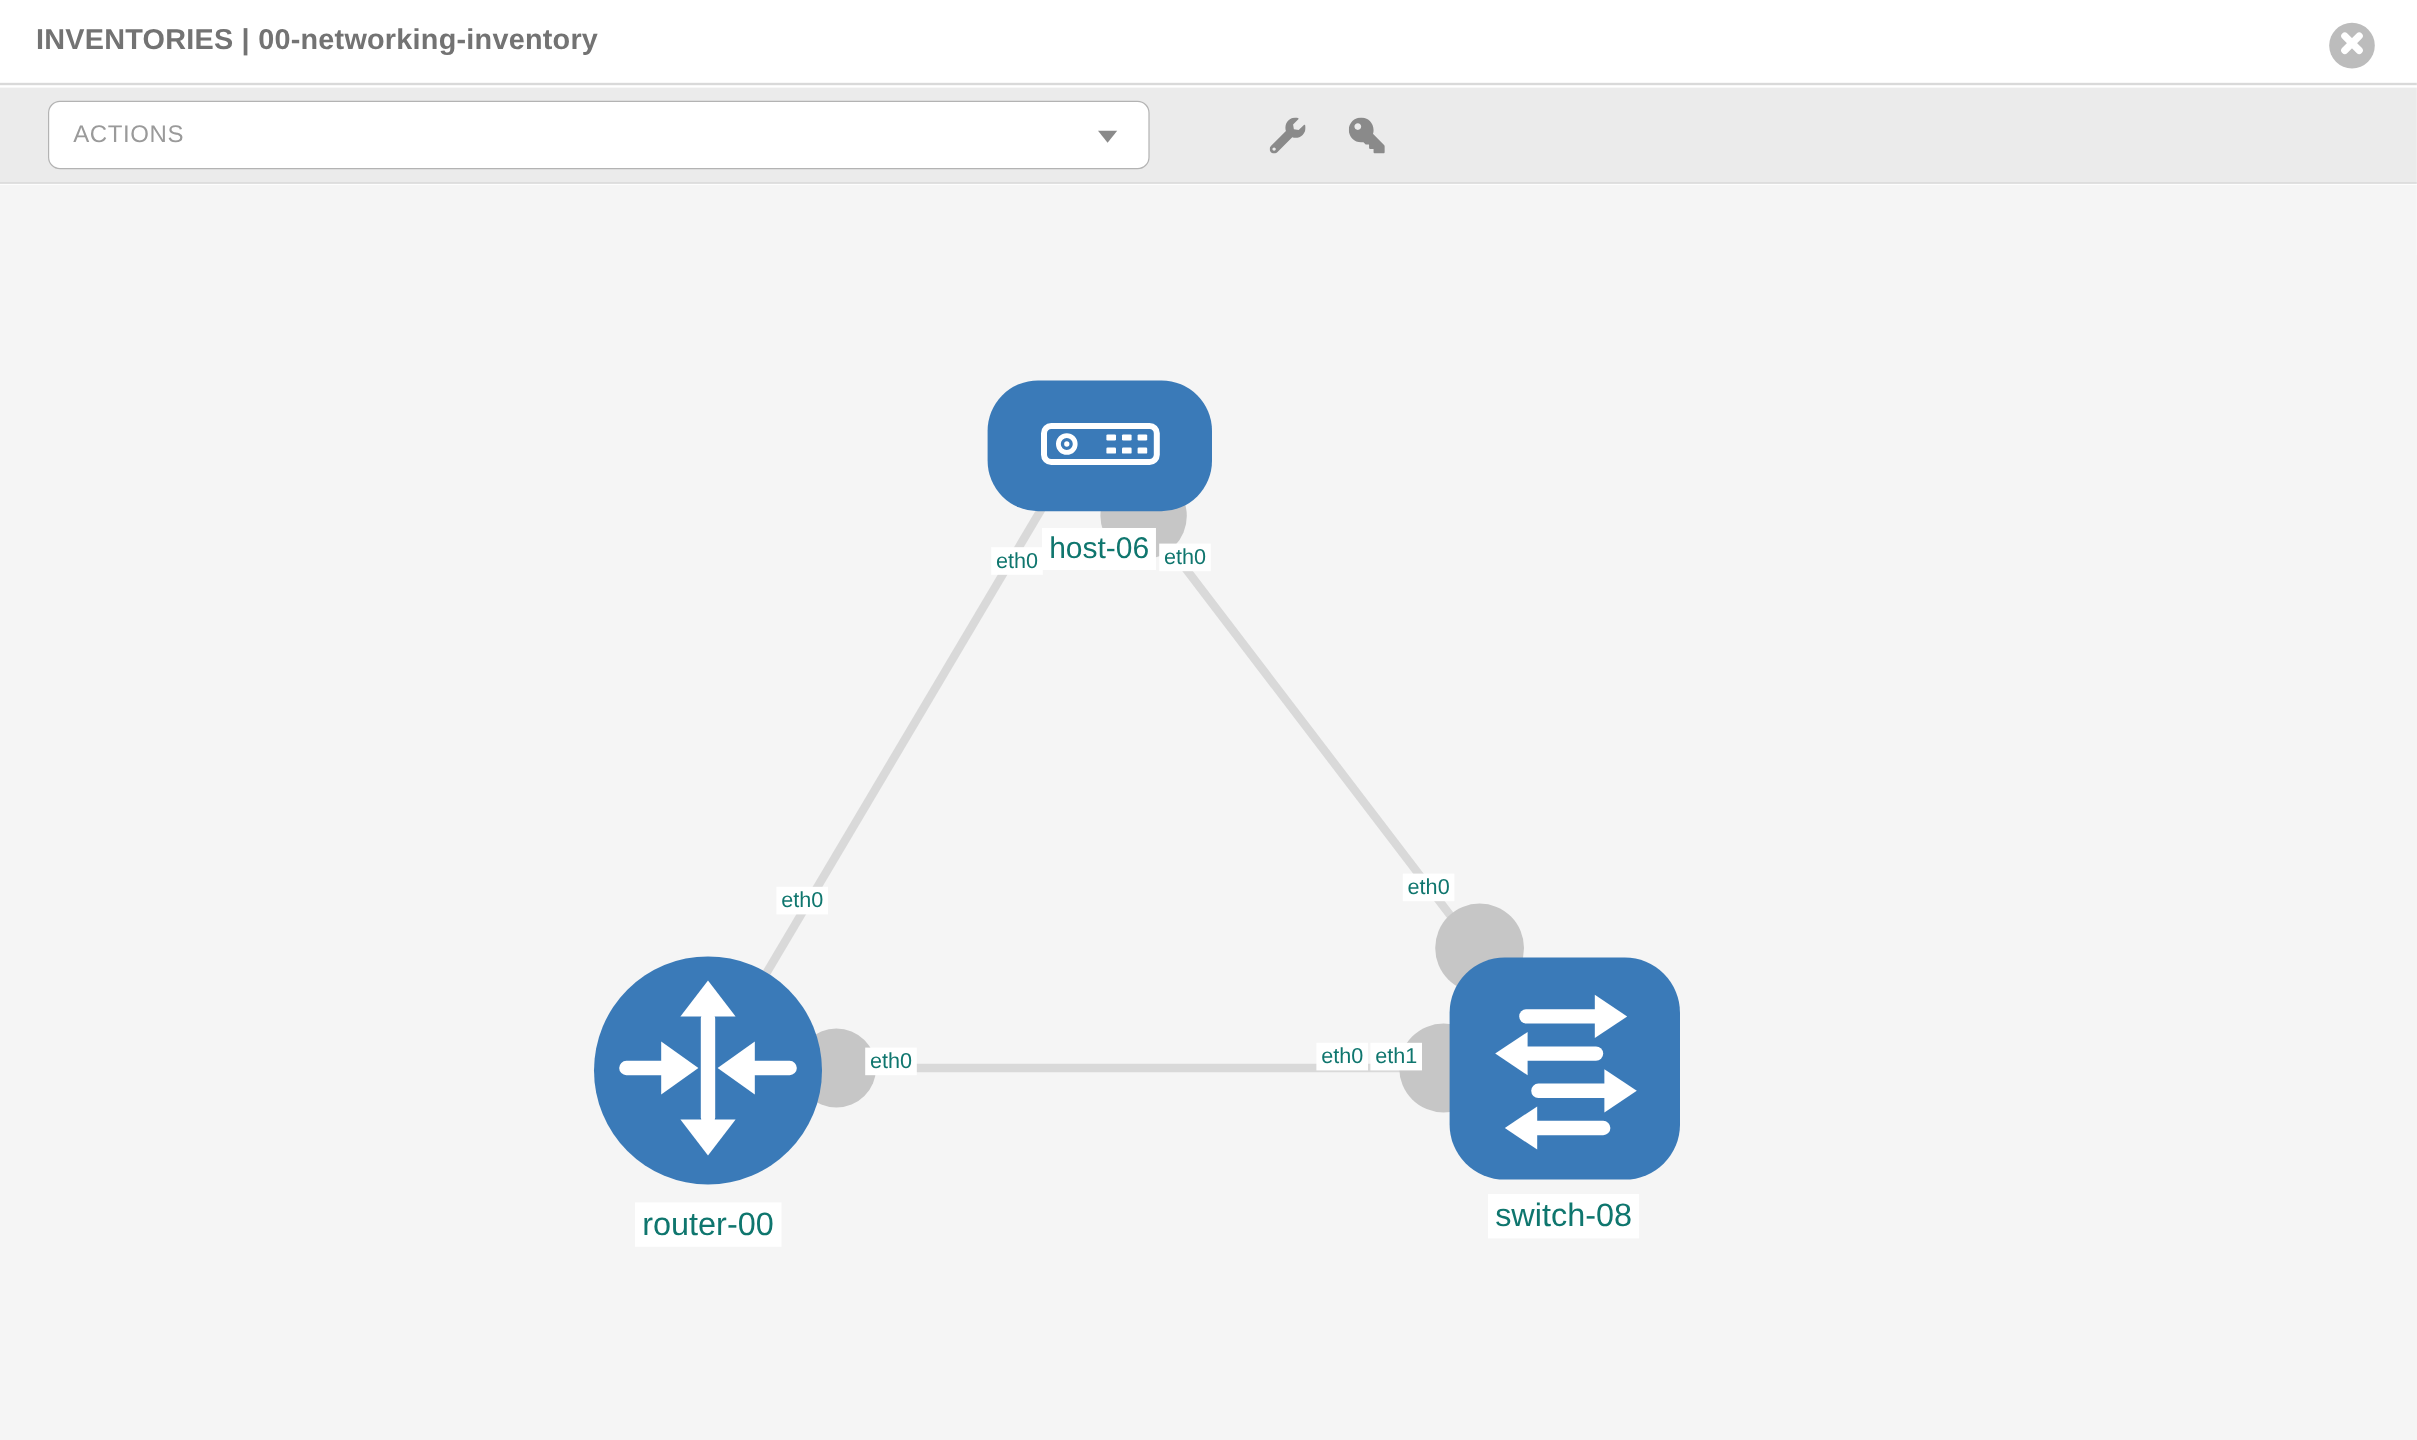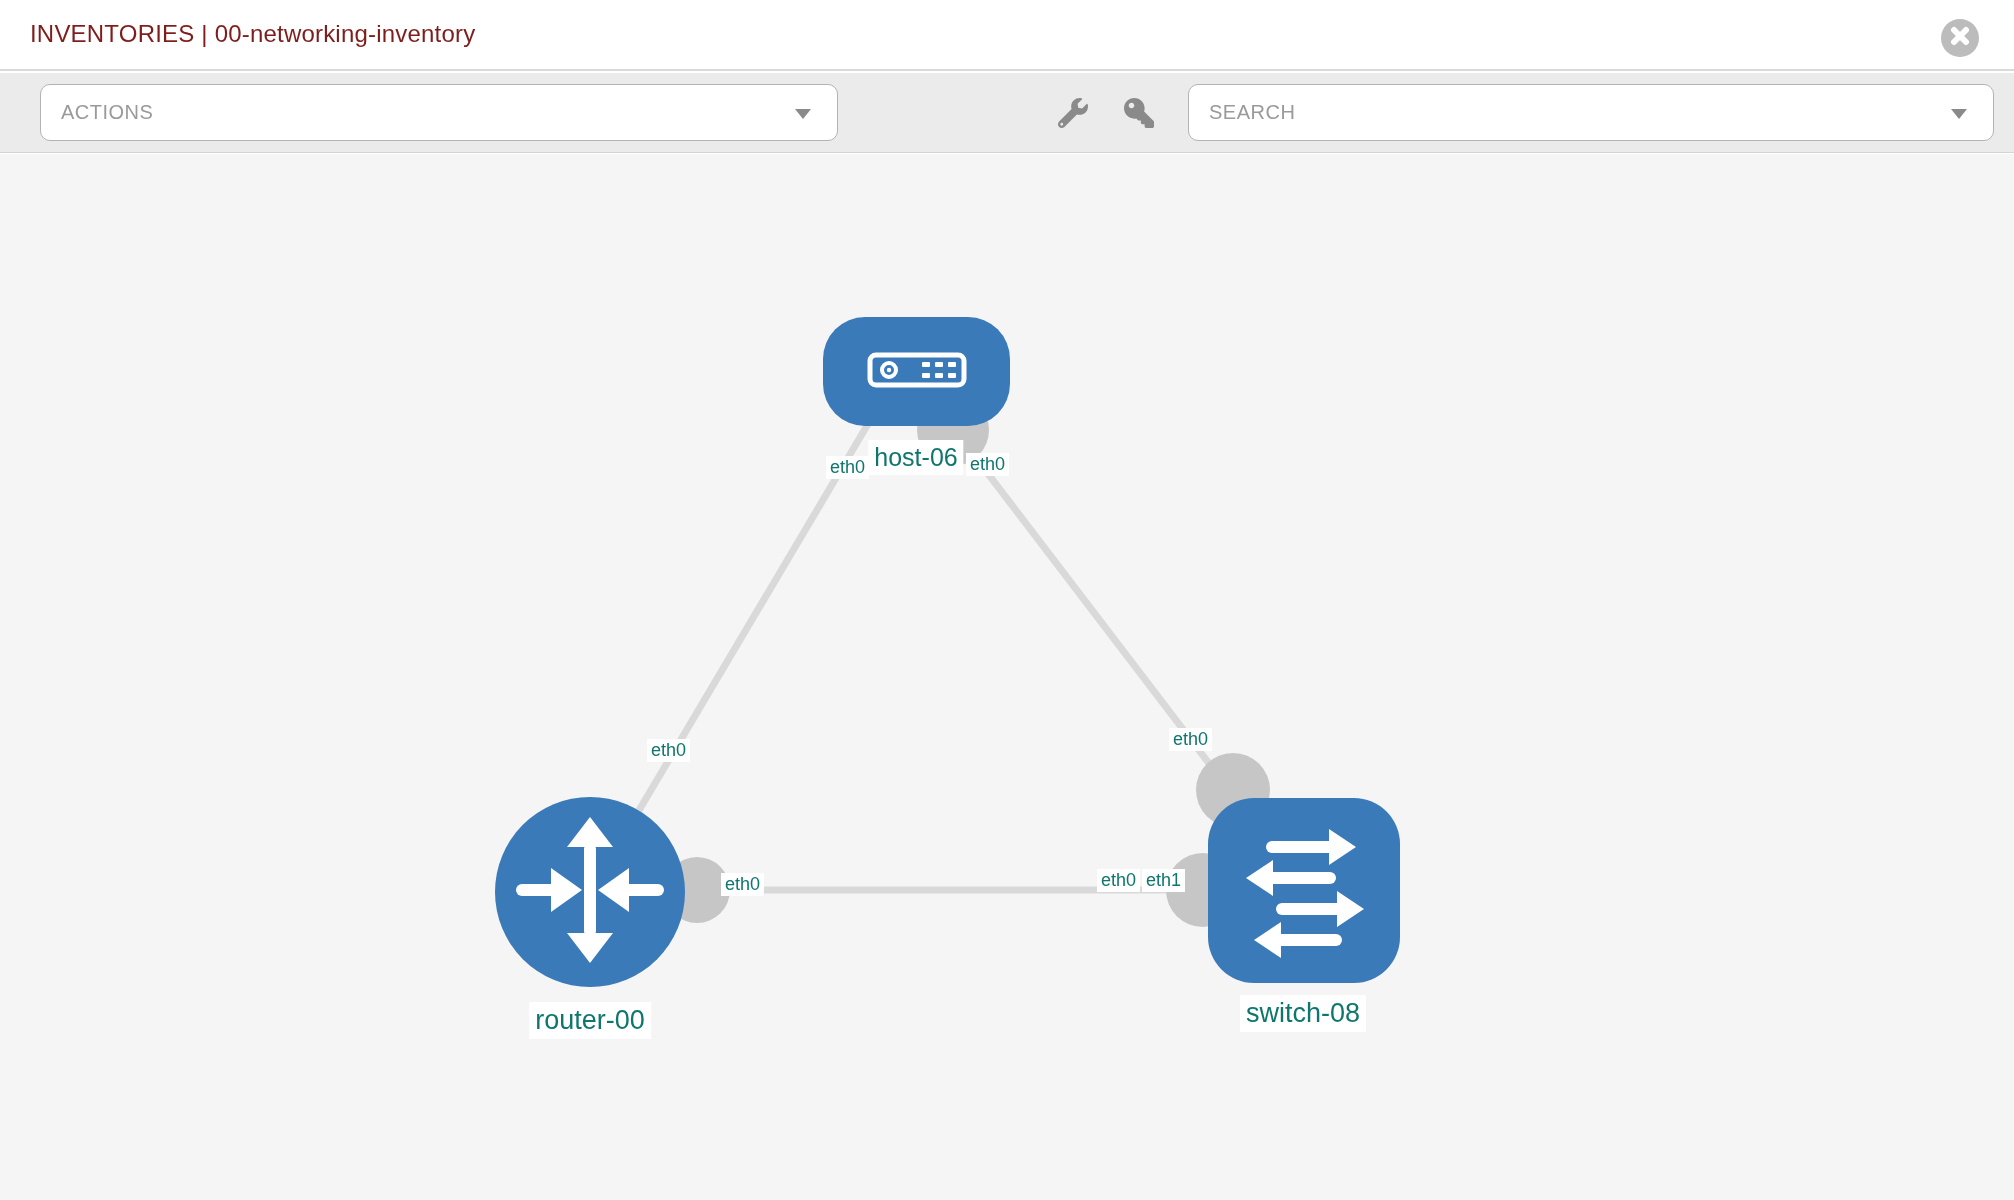--- a/index.html
+++ b/index.html
@@ -2,33 +2,33 @@
 <html><head>
 <meta charset="utf-8">
 <style>
   * { margin:0; padding:0; box-sizing:border-box; }
   html,body { width:2014px; height:1200px; overflow:hidden; background:#fff;
               font-family:"Liberation Sans", sans-serif; }
 
   
   .header { position:absolute; left:0; top:0; width:2014px; height:71px;
             background:#fff; border-bottom:2px solid #d9d9d9; }
-  .page-title { position:absolute; left:30px; top:20px; font-size:24px; font-weight:400;
-                color:#7f1d1d; letter-spacing:.2px; }
+  .page-title { position:absolute; left:30px; top:20px; font-size:24px; font-weight:700;
+                color:#737373; letter-spacing:.2px; }
   .close-btn { position:absolute; left:1941px; top:19px; width:38px; height:38px;
                border-radius:50%; background:#bcbcbc; cursor:pointer;
                display:flex; align-items:center; justify-content:center; }
 
   
   .toolbar { position:absolute; left:0; top:73px; width:2014px; height:80px;
              background:#ebebeb; border-bottom:1px solid #d4d4d4; }
   .dd { position:absolute; top:11px; height:57px; background:#fff;
         border:1px solid #b3b3b3; border-radius:10px; display:flex; align-items:center;
         padding:0 20px; cursor:pointer; }
-  .dd-actions { left:40px;  width:798px; }
+  .dd-actions { left:40px;  width:918px; }
   .dd-search  { left:1188px; width:806px; }
   .dd-text { font-size:20px; color:#9a9a9a; letter-spacing:.5px; }
   .caret { position:absolute; right:26px; top:24px; width:0; height:0;
            border-left:8px solid transparent; border-right:8px solid transparent;
            border-top:10px solid #8a8a8a; }
   .tool-icon { position:absolute; top:25px; width:30px; height:30px; cursor:pointer; }
   .tool-wrench { left:1058px; }
   .tool-key    { left:1124px; }
 
   
@@ -82,24 +82,20 @@
     </svg>
   </div>
   <div class="tool-icon tool-key">
     <svg width="30" height="30" viewBox="0 0 512 512">
       <g transform="scale(-1,1) translate(-512,0)">
         <path fill="#8a8a8a" d="M512 176.001C512 273.203 433.202 352 336 352c-11.22 0-22.19-1.062-32.827-3.069l-24.012 27.014A23.999 23.999 0 0 1 261.223 384H224v40c0 13.255-10.745 24-24 24h-40v40c0 13.255-10.745 24-24 24H24c-13.255 0-24-10.745-24-24v-78.059c0-6.365 2.529-12.47 7.029-16.971l161.802-161.802C163.108 219.396 160 198.054 160 176 160 78.798 238.797.001 335.999 0 433.488-.001 512 78.511 512 176.001zM336 128c0 26.51 21.49 48 48 48s48-21.49 48-48-21.49-48-48-48-48 21.49-48 48z"></path>
       </g>
     </svg>
   </div>
 
-  <div class="dd dd-search">
-    <span class="dd-text">SEARCH</span>
-    <span class="caret"></span>
-  </div>
 </div>
 
 <div class="canvas">
 
   <svg class="net-svg" width="2014" height="1046">
     <g stroke="#d9d9d9" stroke-width="7">
       <line x1="868" y1="270" x2="590" y2="739"></line>
       <line x1="950" y1="270" x2="1240" y2="650"></line>
       <line x1="590" y1="736" x2="1300" y2="736"></line>
     </g>

